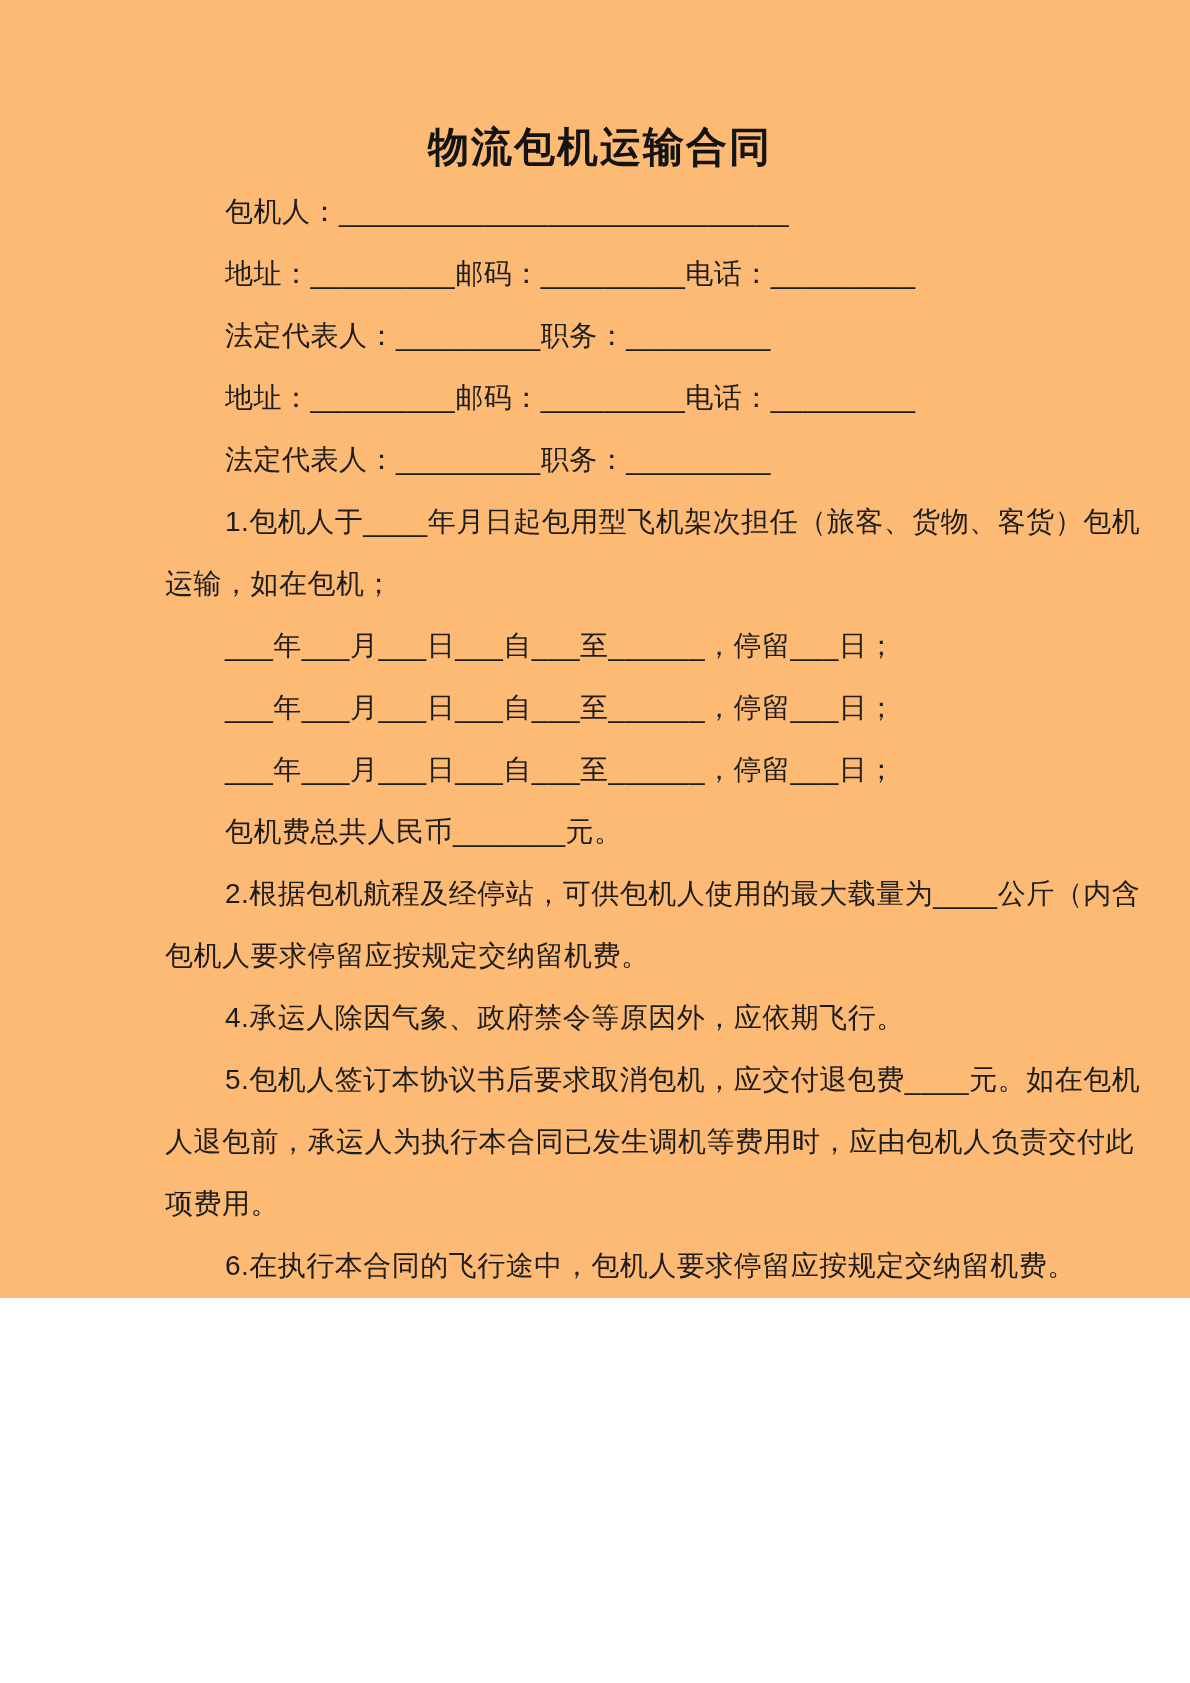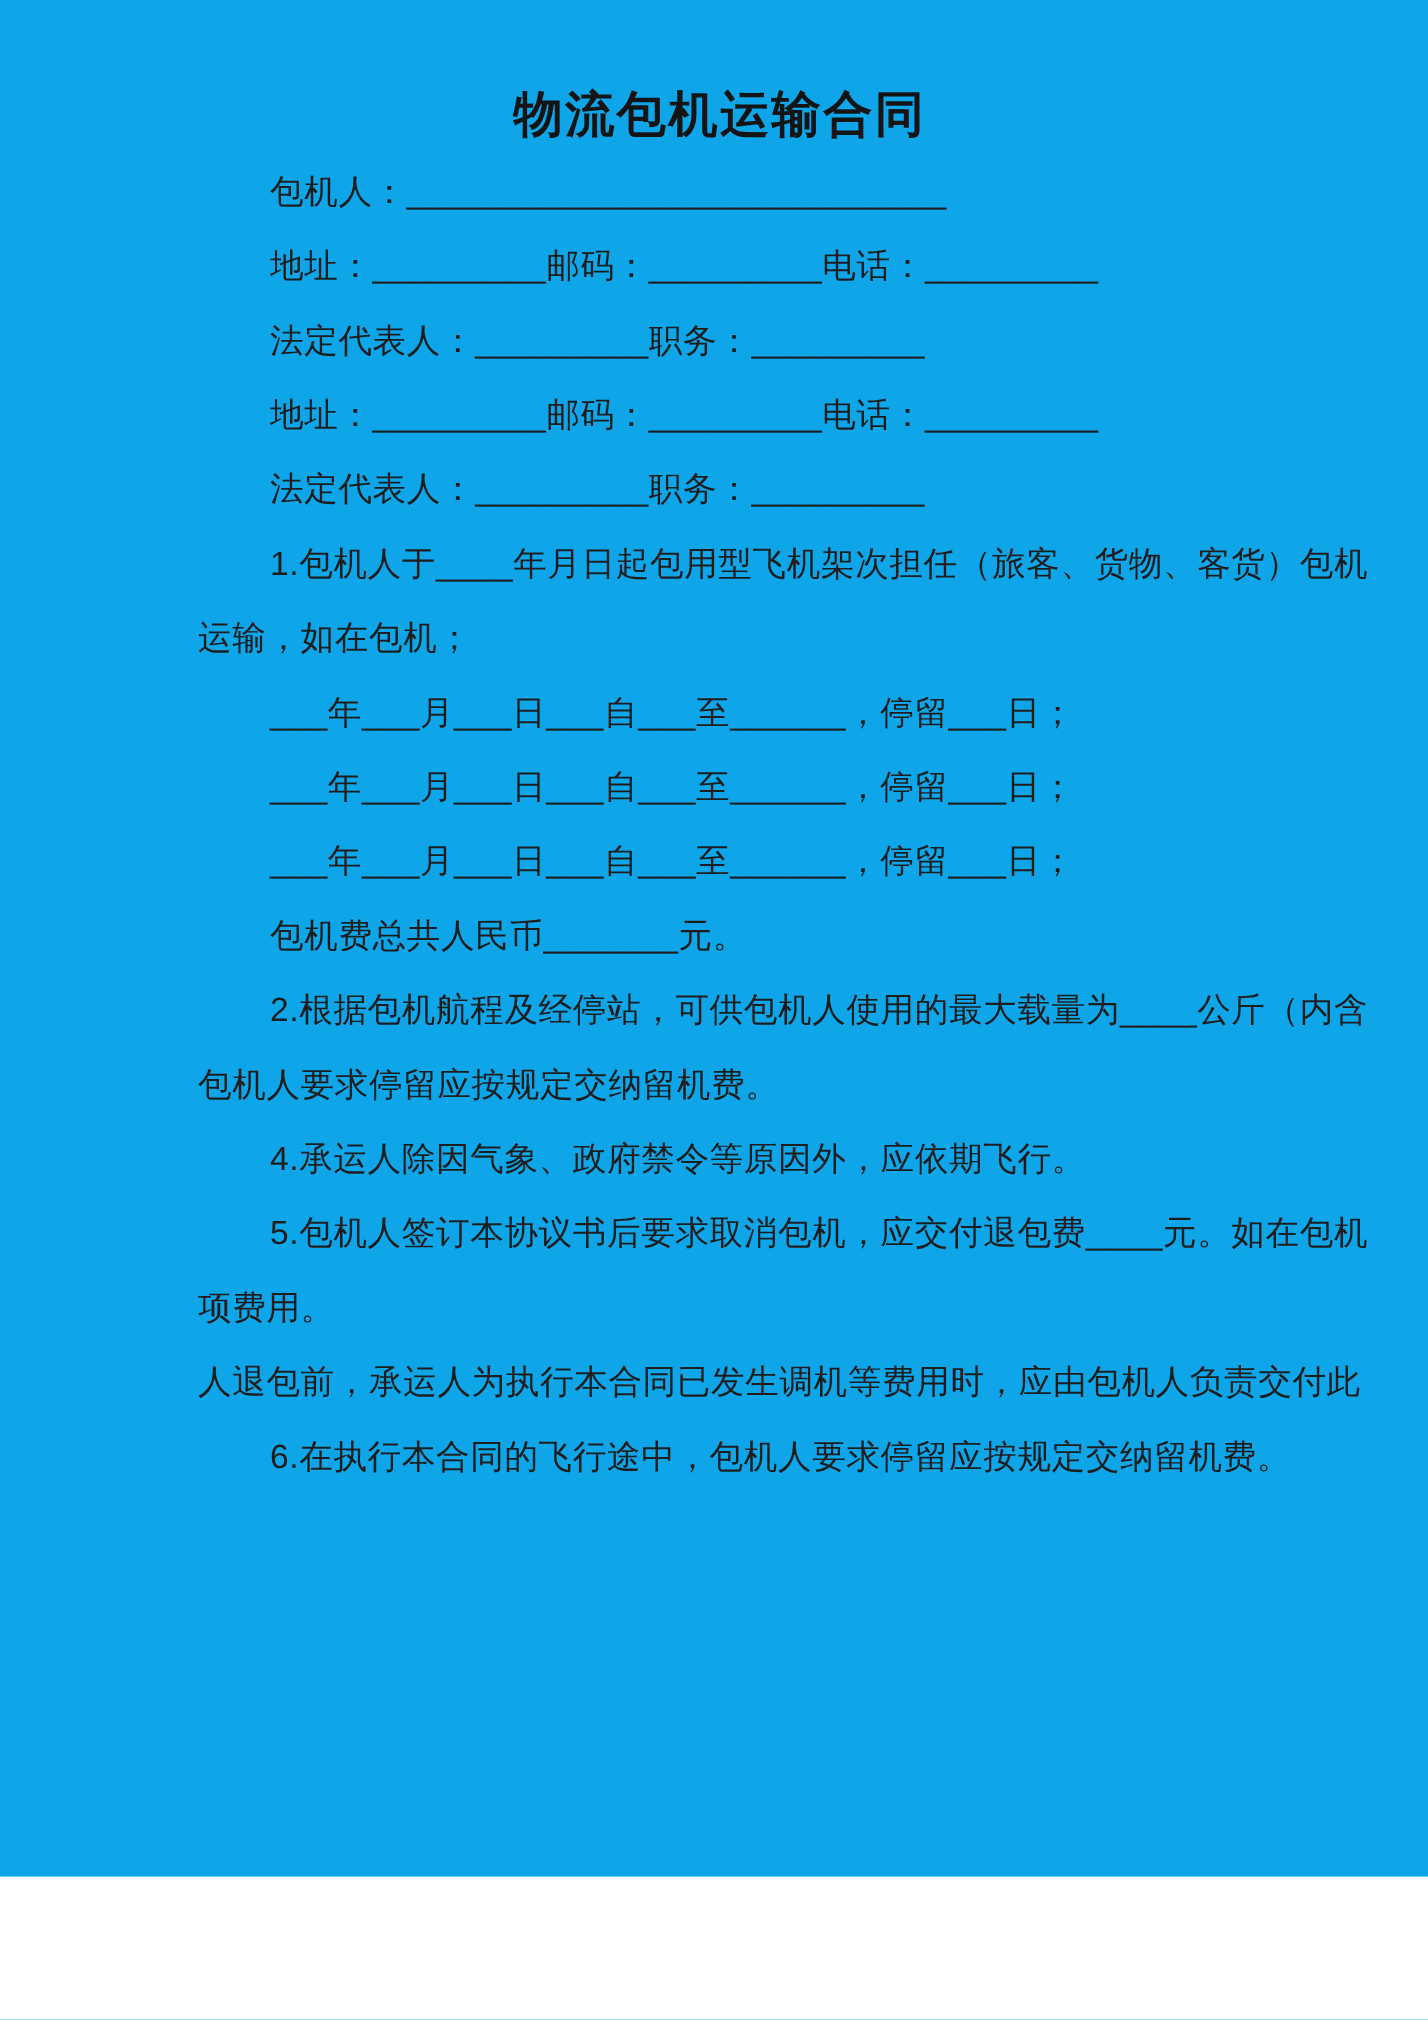--- a/index.html
+++ b/index.html
@@ -3,25 +3,25 @@
 <meta charset="utf-8">
 <style>
   html, body {
     margin: 0;
     padding: 0;
     background: #ffffff;
   }
   .page {
     position: relative;
     width: 1190px;
-    height: 1564px;
+    height: 1298px;
     margin: 0 auto;
-    background: #0ea5e9;
+    background: #fdba74;
     box-sizing: border-box;
-    padding: 67px 155px 0 165px;
+    padding: 119px 155px 0 165px;
     overflow: hidden;
     font-family: "Liberation Sans", "DejaVu Sans", sans-serif;
     color: #1d1d1d;
   }
   .doc-title {
     margin: 0;
     font-size: 41px;
     font-weight: bold;
     line-height: 56px;
     text-align: center;
@@ -56,17 +56,17 @@
     <p class="line ind">1.包机人于____年月日起包用型飞机架次担任（旅客、货物、客货）包机</p>
     <p class="line">运输，如在包机；</p>
     <p class="line ind">___年___月___日___自___至______，停留___日；</p>
     <p class="line ind">___年___月___日___自___至______，停留___日；</p>
     <p class="line ind">___年___月___日___自___至______，停留___日；</p>
     <p class="line ind">包机费总共人民币_______元。</p>
     <p class="line ind">2.根据包机航程及经停站，可供包机人使用的最大载量为____公斤（内含</p>
     <p class="line">包机人要求停留应按规定交纳留机费。</p>
     <p class="line ind">4.承运人除因气象、政府禁令等原因外，应依期飞行。</p>
     <p class="line ind">5.包机人签订本协议书后要求取消包机，应交付退包费____元。如在包机</p>
+    <p class="line">人退包前，承运人为执行本合同已发生调机等费用时，应由包机人负责交付此</p>
     <p class="line">项费用。</p>
-    <p class="line">人退包前，承运人为执行本合同已发生调机等费用时，应由包机人负责交付此</p>
     <p class="line ind">6.在执行本合同的飞行途中，包机人要求停留应按规定交纳留机费。</p>
   </div>
 </div>
 
 </body></html>

